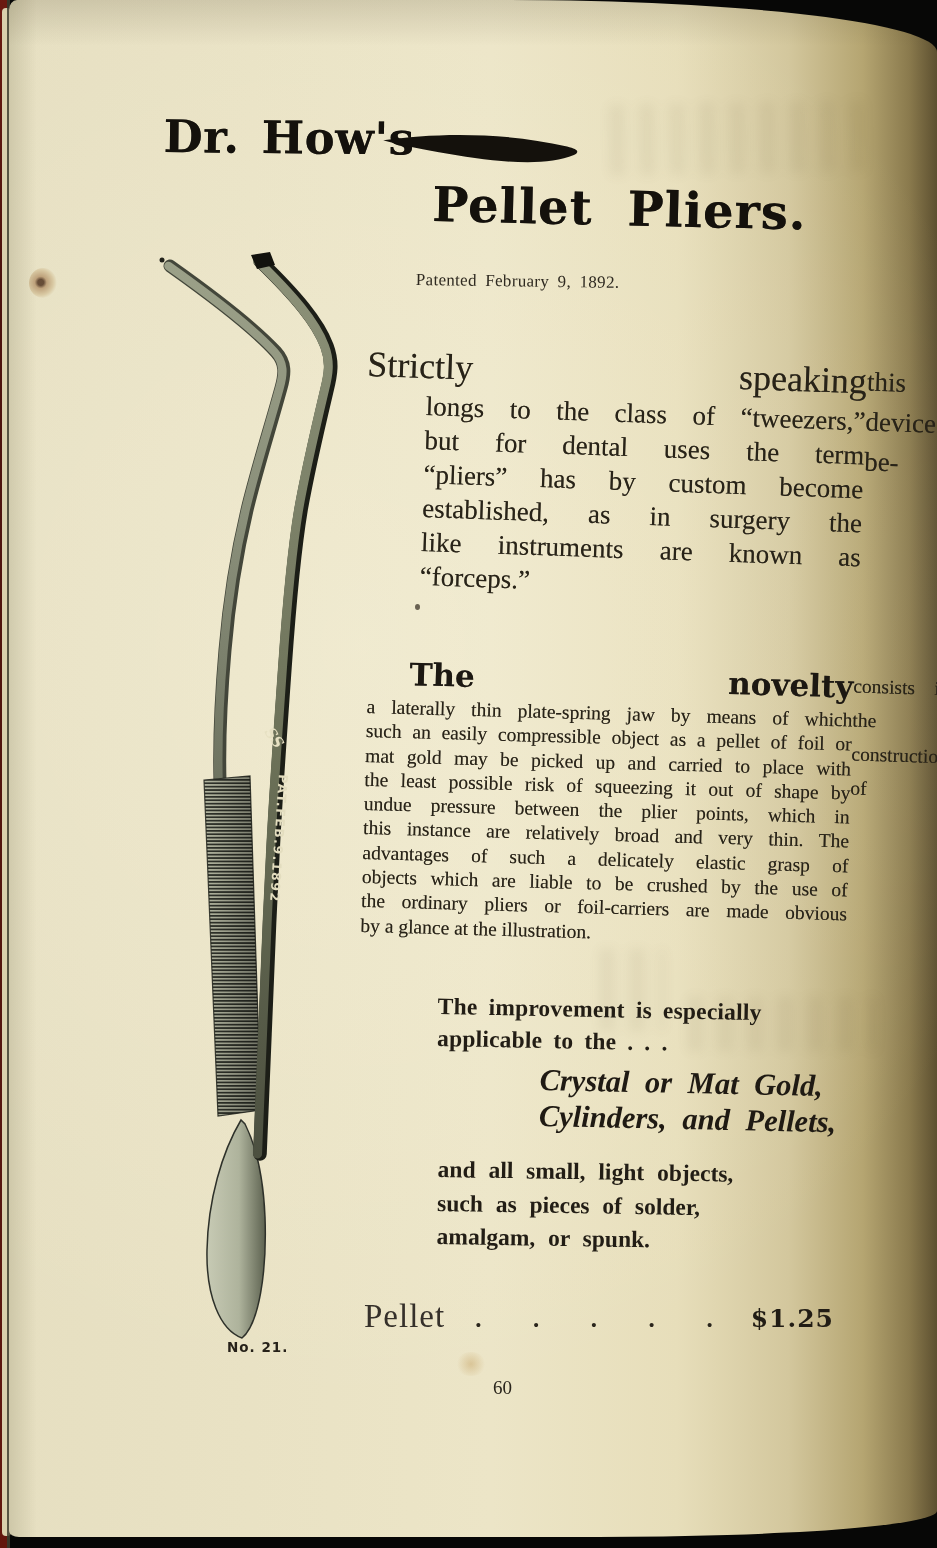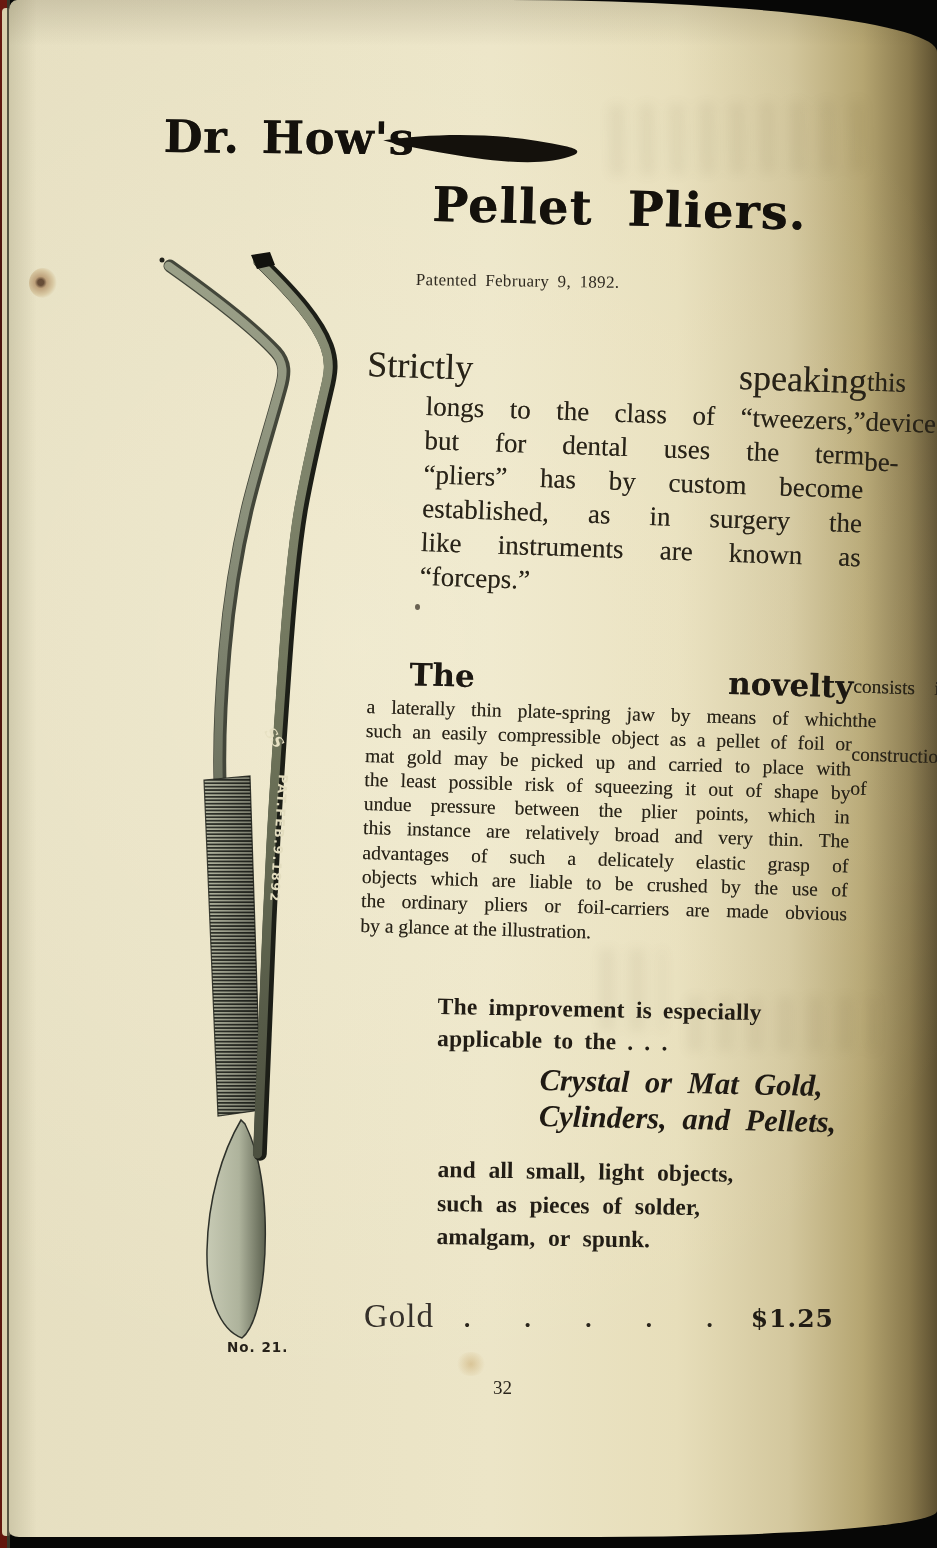--- a/index.html
+++ b/index.html
@@ -180,27 +180,27 @@
       <div class="ln">Cylinders, and Pellets,</div>
     </div>
 
     <div class="objects">
       <div class="ln">and all small, light objects,</div>
       <div class="ln">such as pieces of solder,</div>
       <div class="ln">amalgam, or spunk.</div>
     </div>
 
     <div class="price-row">
-      <span class="price-label">Gold</span>
+      <span class="price-label">Pellet</span>
       <span class="price-dots">
           <span>.</span>
           <span>.</span>
           <span>.</span>
           <span>.</span>
           <span>.</span>
         </span>
       <span class="price-value">$1.25</span>
     </div>
 
     <div class="no21">No. 21.</div>
-    <div class="pagenum">32</div>
+    <div class="pagenum">60</div>
   </div>
 </div>
 
 </body></html>

